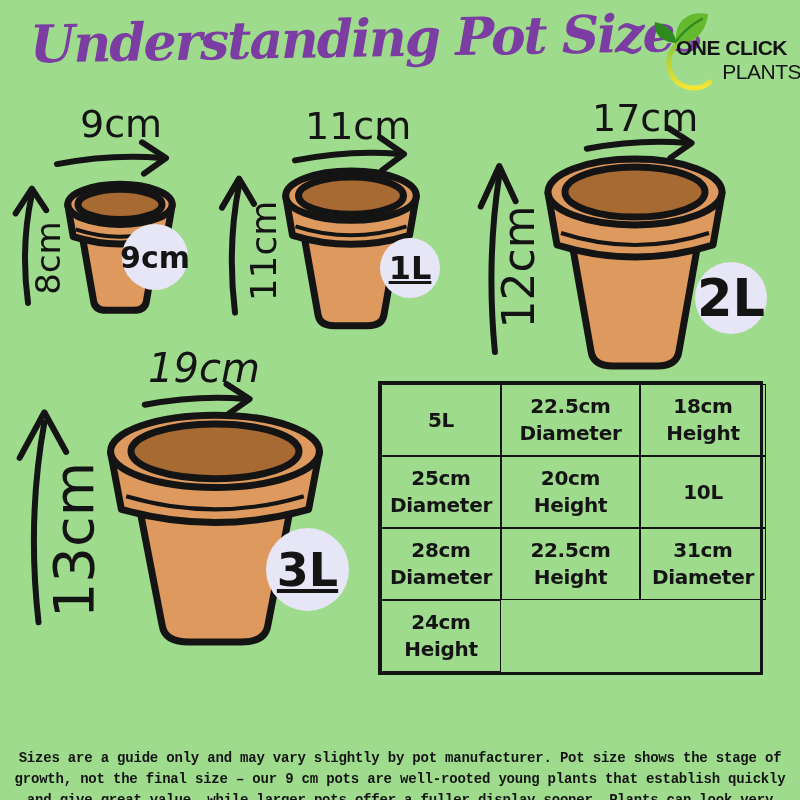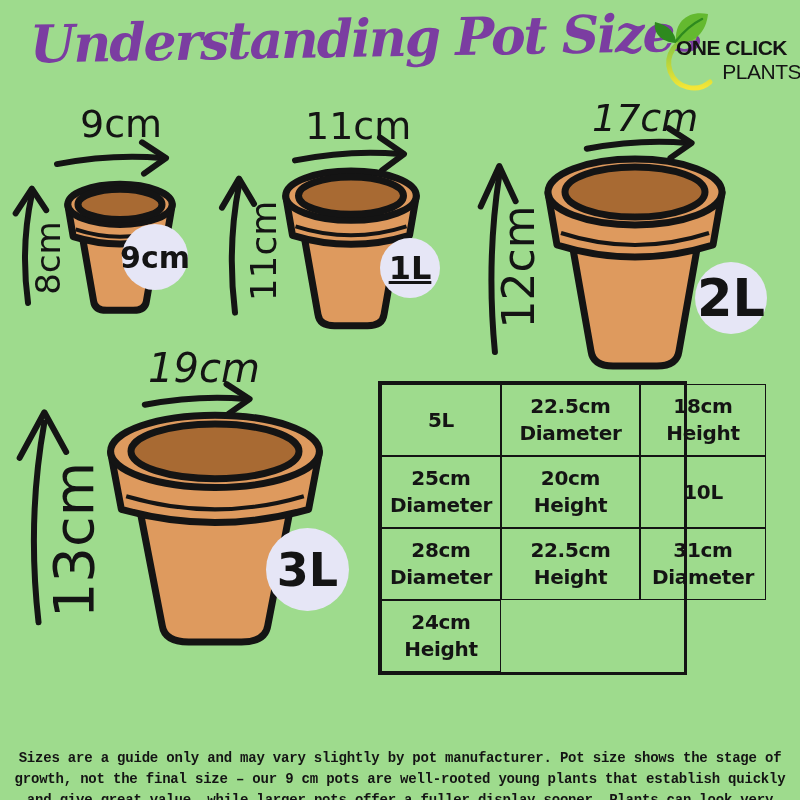--- a/index.html
+++ b/index.html
@@ -33,21 +33,21 @@
     vector-effect:non-scaling-stroke;}
   .pot .body,.pot .rim,.pot .top{fill:#de9a5e;}
   .pot .soil{fill:#a86a33;}
   .pot .accent{fill:none;stroke-width:4;}
 
   
   .badge{position:absolute;background:#e6e6f6;border-radius:50%;
     display:flex;align-items:center;justify-content:center;font-weight:bold;}
 
   
-  .ptable{position:absolute;left:378px;top:381px;width:309px;height:294px;
+  .ptable{position:absolute;left:378px;top:381px;width:385px;height:294px;
     display:grid;grid-template-columns:120px 139px 126px;
     grid-auto-rows:1fr;border:3px solid #141414;box-sizing:border-box;}
   .cell{border:1.5px solid #141414;display:flex;align-items:center;justify-content:center;
     text-align:center;font-weight:bold;font-size:20px;line-height:1.35;
     white-space:pre-line;letter-spacing:-0.3px;}
 
   
   .footer{position:absolute;left:12px;right:12px;top:700px;text-align:center;
     font-family:Liberation Mono, monospace;font-weight:bold;font-size:14px;
     letter-spacing:-0.2px;line-height:1.5;color:#141414;margin-top:48px;}
@@ -107,21 +107,21 @@
   <div class="vlabel" style="left:213px;top:231px;width:100px;height:40px;font-size:36px;">11cm</div>
   <svg class="pot" style="left:276px;top:162px;" width="150" height="172" viewBox="0 0 200 230" preserveAspectRatio="none">
     <path class="body" d="M38 102 L56 204 Q58 219 78 219 L122 219 Q142 219 144 204 L162 102 Z"></path>
     <path class="rim" d="M13 46 L22 98 Q100 122 178 98 L187 46 Z"></path>
     <ellipse class="top" cx="100" cy="45" rx="87" ry="33"></ellipse>
     <ellipse class="soil" cx="100" cy="45" rx="70" ry="25"></ellipse>
     <path class="accent" d="M26 86 Q100 110 174 86"></path>
   </svg>
   <div class="badge" style="left:380px;top:238px;width:60px;height:60px;font-size:32px;text-decoration:underline;">1L</div>
 
-  <div class="hlabel" style="left:592px;top:96px;font-size:38px;font-style:italic;">17cm</div>
+  <div class="hlabel" style="left:592px;top:96px;font-size:38px;">17cm</div>
   <svg class="arrow" style="left:582px;top:124px;" width="125" height="38" viewBox="0 0 130 46" preserveAspectRatio="none">
     <path d="M5 30 Q60 18 110 23"></path>
       <path d="M90 5 L114 23 L92 41"></path>
   </svg>
   <svg class="arrow" style="left:472px;top:157px;" width="48" height="208" viewBox="0 0 44 160" preserveAspectRatio="none">
     <path d="M25 14 Q13 80 21 150"></path>
       <path d="M8 38 L25 7 L40 34"></path>
   </svg>
   <div class="vlabel" style="left:458px;top:244px;width:120px;height:46px;font-size:44px;">12cm</div>
   <svg class="pot" style="left:535px;top:147px;" width="200" height="230" viewBox="0 0 200 230" preserveAspectRatio="none">
@@ -143,21 +143,21 @@
       <path d="M8 38 L25 7 L40 34"></path>
   </svg>
   <div class="vlabel" style="left:-7px;top:510px;width:160px;height:60px;font-size:56px;">13cm</div>
   <svg class="pot" style="left:95px;top:402px;" width="240" height="252" viewBox="0 0 200 230" preserveAspectRatio="none">
     <path class="body" d="M38 102 L56 204 Q58 219 78 219 L122 219 Q142 219 144 204 L162 102 Z"></path>
     <path class="rim" d="M13 46 L22 98 Q100 122 178 98 L187 46 Z"></path>
     <ellipse class="top" cx="100" cy="45" rx="87" ry="33"></ellipse>
     <ellipse class="soil" cx="100" cy="45" rx="70" ry="25"></ellipse>
     <path class="accent" d="M26 86 Q100 110 174 86"></path>
   </svg>
-  <div class="badge" style="left:266px;top:528px;width:83px;height:83px;font-size:46px;">3L</div>
+  <div class="badge" style="left:266px;top:528px;width:83px;height:83px;font-size:46px;text-decoration:underline;">3L</div>
 
   <div class="ptable">
     <div class="cell">5L</div>
     <div class="cell">22.5cm
 Diameter</div>
     <div class="cell">18cm
 Height</div>
     <div class="cell">25cm
 Diameter</div>
     <div class="cell">20cm

